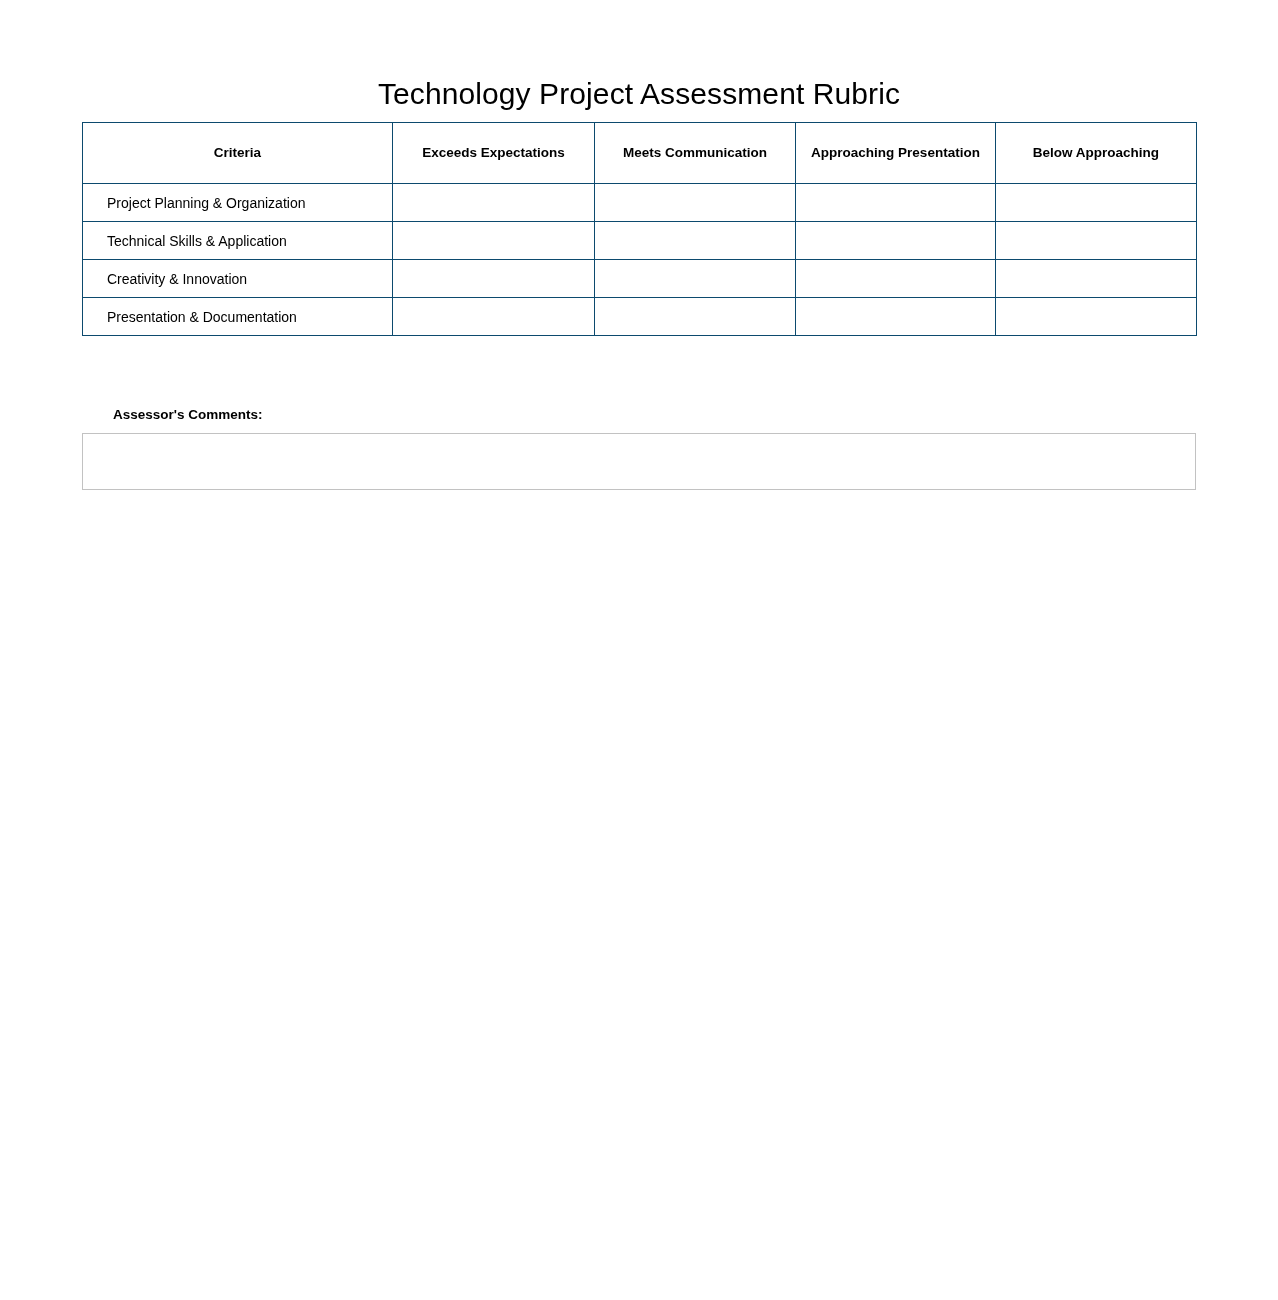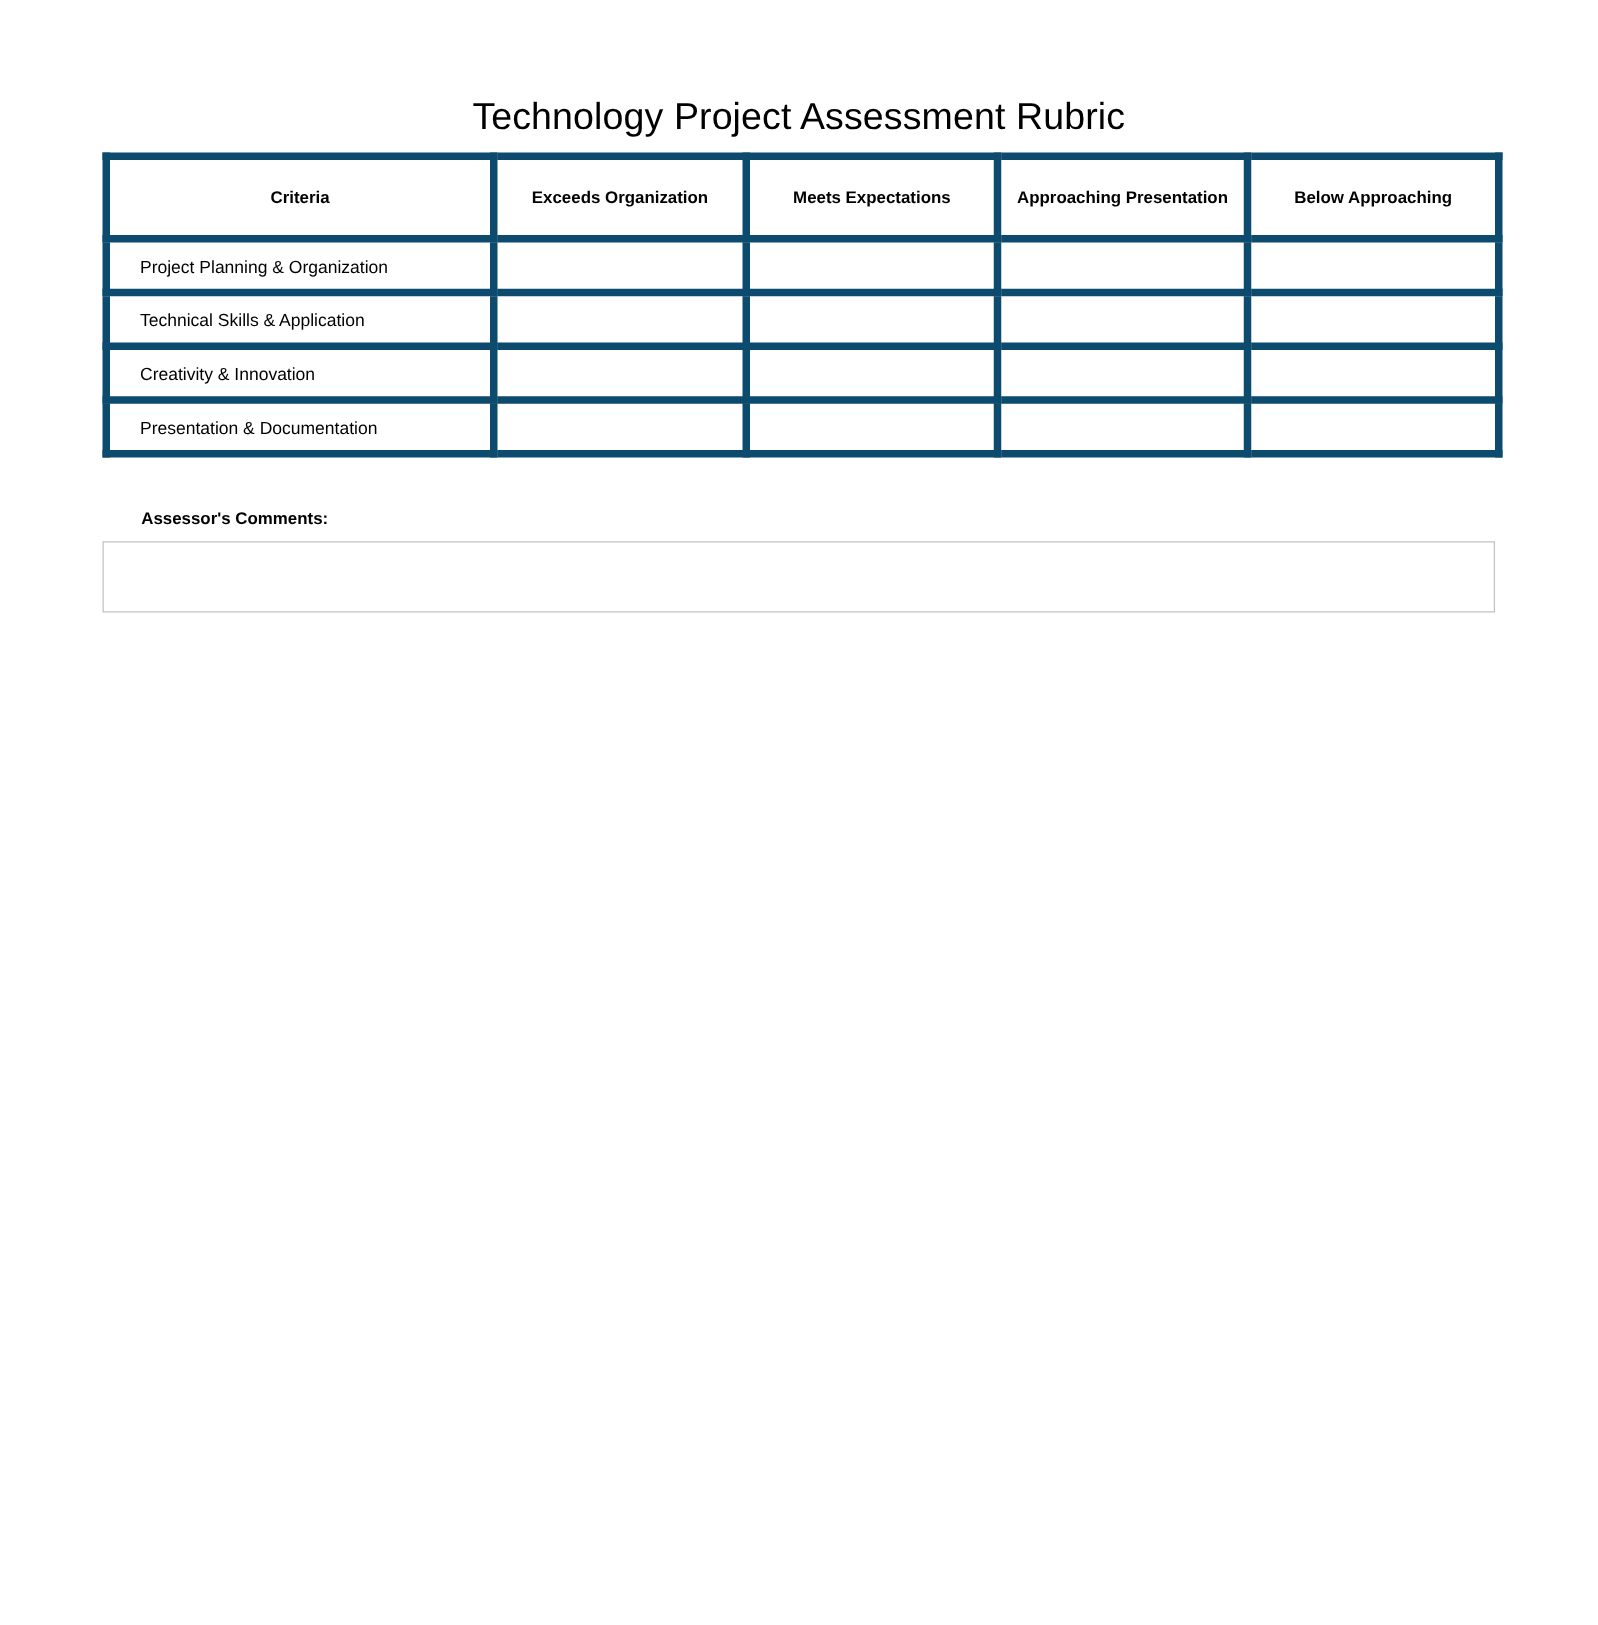--- a/index.html
+++ b/index.html
@@ -43,21 +43,21 @@
     position: absolute;
     left: 82px;
     top: 122px;
     width: 1114px;
     border-collapse: collapse;
     table-layout: fixed;
     background: #ffffff;
   }
   .rubric-table th,
   .rubric-table td {
-    border: 6px solid #0c4a6e;
+    border: 1px solid #0c4a6e;
     padding: 0;
     background: #ffffff;
   }
 
   .rubric-table thead th {
     height: 56px;
     font-size: 13.5px;
     font-weight: 700;
     text-align: center;
     vertical-align: middle;
@@ -121,22 +121,22 @@
     <colgroup>
       <col class="c-criteria">
       <col class="c-exceeds">
       <col class="c-meets">
       <col class="c-approaching">
       <col class="c-below">
     </colgroup>
     <thead>
       <tr>
         <th>Criteria</th>
-        <th>Exceeds Organization</th>
-        <th>Meets Expectations</th>
+        <th>Exceeds Expectations</th>
+        <th>Meets Communication</th>
         <th>Approaching Presentation</th>
         <th>Below Approaching</th>
       </tr>
     </thead>
     <tbody>
 
       <tr>
         <td class="criteria-cell">Project Planning &amp; Organization</td>
         <td class="level-cell"></td>
         <td class="level-cell"></td>

